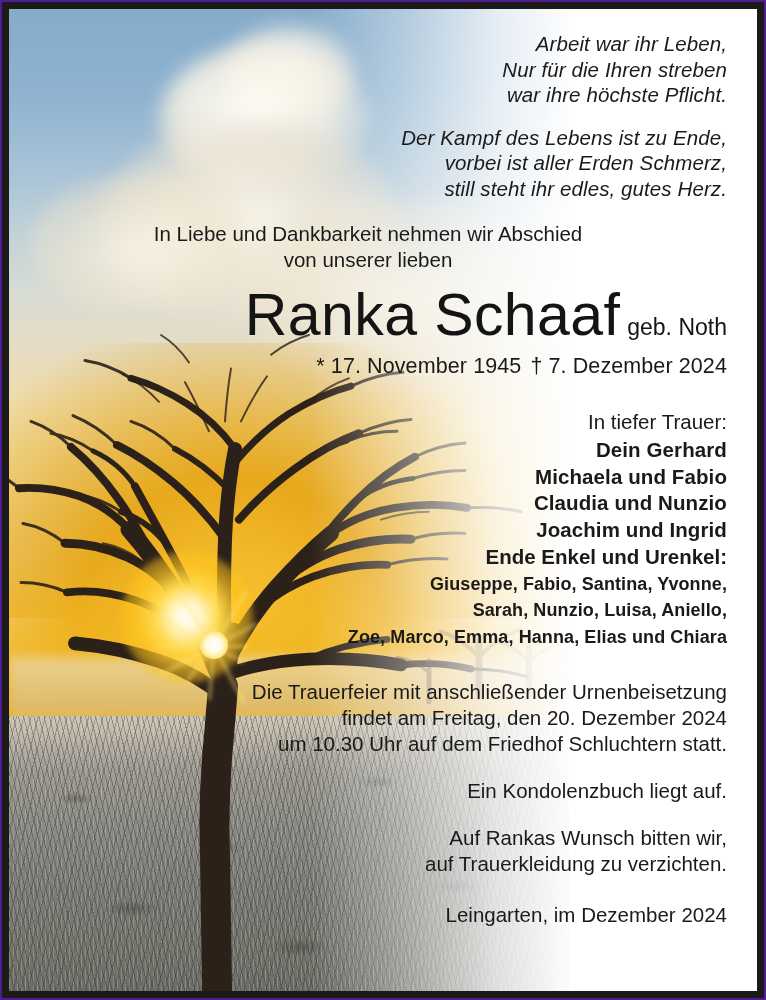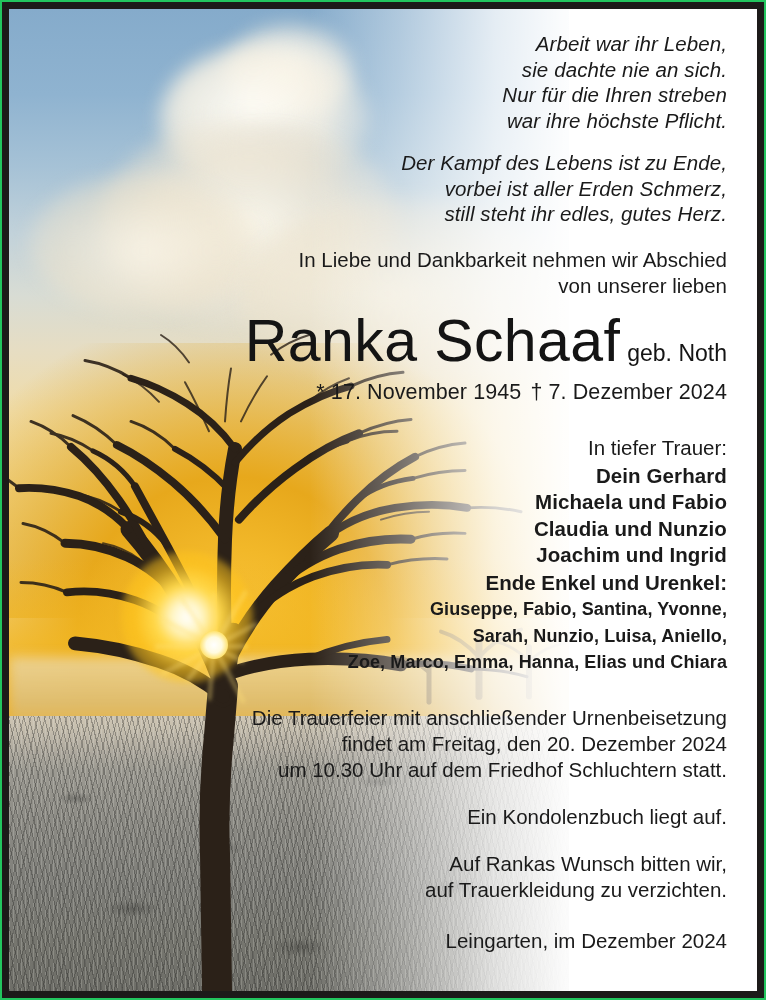--- a/index.html
+++ b/index.html
@@ -13,21 +13,21 @@
     font-family: "Liberation Sans", sans-serif;
     overflow: hidden;
   }
 
   .notice {
     position: relative;
     width: 766px;
     height: 1000px;
     box-sizing: border-box;
     padding: 2px;
-    background: #22c55e;
+    background: #4c1d95;
   }
 
   .frame {
     position: relative;
     width: 100%;
     height: 100%;
     box-sizing: border-box;
     border: 7px solid #1c1a19;
     background: #ffffff;
     overflow: hidden;
@@ -232,20 +232,21 @@
     line-height: 25.5px;
     letter-spacing: 0.1px;
   }
   .verse p { margin: 0; }
   .verse-block + .verse-block { margin-top: 17px; }
 
   .intro {
     margin-top: 20px;
     font-size: 20.5px;
     line-height: 26px;
+    text-align: center;
   }
   .intro p { margin: 0; }
 
   .name-row {
     margin-top: 11px;
     display: flex;
     align-items: baseline;
     justify-content: flex-end;
     white-space: nowrap;
   }
@@ -432,21 +433,20 @@
 
         <div class="photo-fade-top"></div>
         <div class="photo-fade-bottom"></div>
         <div class="photo-fade-right"></div>
       </div>
 
       <div class="content">
 
         <div class="verse verse-block">
           <p>Arbeit war ihr Leben,</p>
-          <p>sie dachte nie an sich.</p>
           <p>Nur für die Ihren streben</p>
           <p>war ihre höchste Pflicht.</p>
         </div>
 
         <div class="verse verse-block">
           <p>Der Kampf des Lebens ist zu Ende,</p>
           <p>vorbei ist aller Erden Schmerz,</p>
           <p>still steht ihr edles, gutes Herz.</p>
         </div>
 

